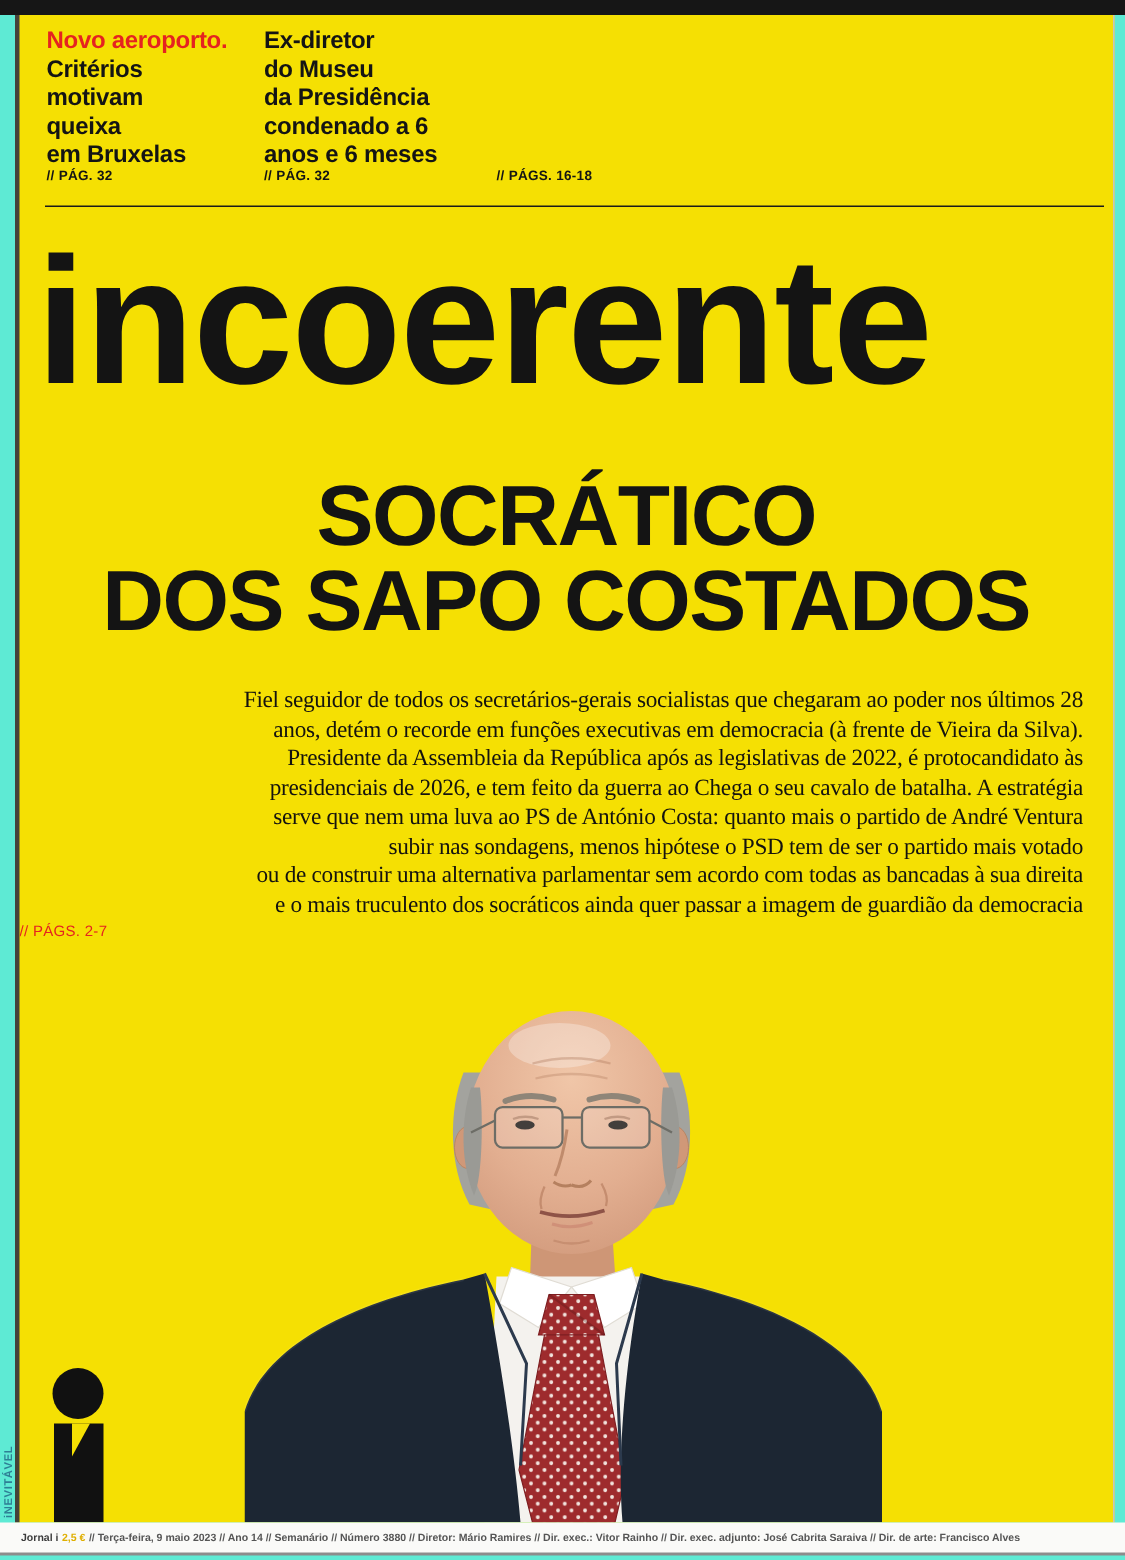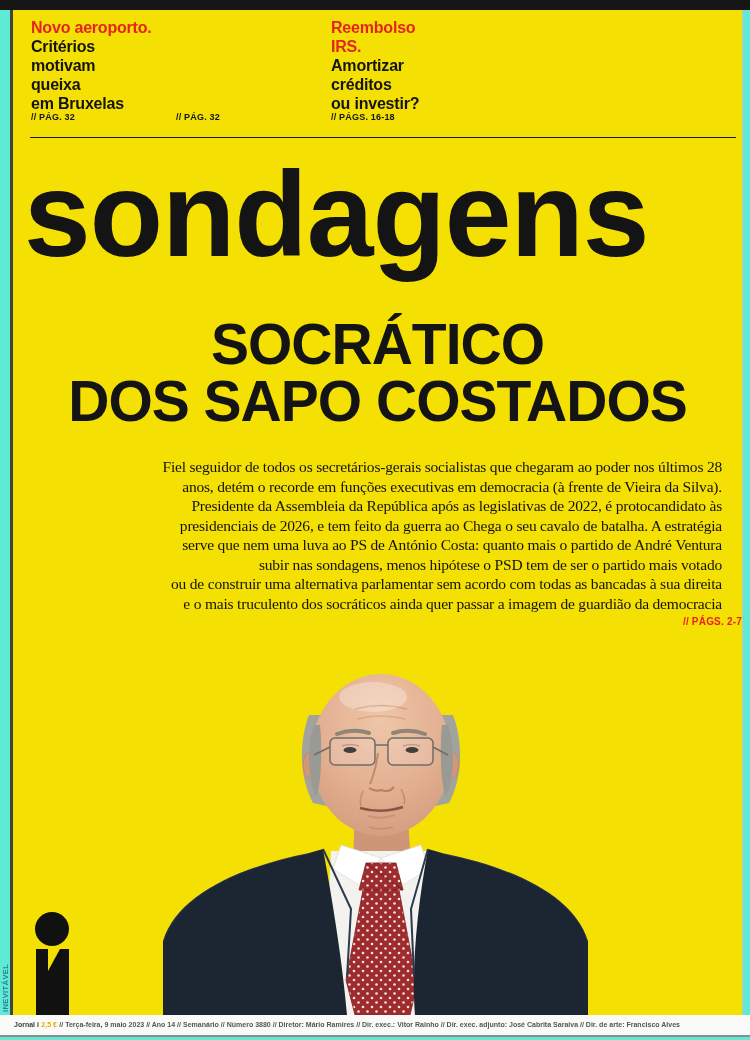--- a/index.html
+++ b/index.html
@@ -22,22 +22,22 @@
   .masthead{position:absolute;left:11px;top:140px;font-size:120px;line-height:1.08;font-weight:700;
             letter-spacing:-1px;color:var(--ink);}
 
   .headline{position:absolute;left:0;right:0;top:306px;text-align:center;font-size:57px;line-height:57px;
             font-weight:700;letter-spacing:-1px;color:var(--ink);white-space:pre-line;}
 
   .lede{position:absolute;left:20px;right:20px;top:447px;text-align:right;
         font-family:"Liberation Serif",serif;font-size:15.5px;line-height:19.5px;letter-spacing:-0.2px;
         color:#14130f;white-space:pre-line;}
 
-  .lede-ref{position:absolute;left:0;right:0;top:606px;text-align:right;font-size:10px;font-weight:700;
-            color:var(--red);letter-spacing:0.2px;margin-left:20px;}
+  .lede-ref{position:absolute;left:0;right:0;top:606px;text-align:left;font-size:10px;font-weight:400;
+            color:var(--red);letter-spacing:0.2px;}
 
   .portrait{position:absolute;left:150px;top:635px;width:425px;height:370px;}
 
   .i-logo{position:absolute;left:15px;top:899px;width:52px;height:106px;}
 
   .side-label{position:absolute;left:1px;top:952px;height:60px;writing-mode:vertical-rl;transform:rotate(180deg);
               font-size:7.5px;font-weight:700;letter-spacing:0.4px;color:var(--teal);white-space:nowrap;}
 
   .watermark{position:absolute;left:518px;top:969px;font-size:23px;font-weight:700;letter-spacing:1px;white-space:nowrap;}
   .wm-bold{color:#ffffff;}
@@ -62,37 +62,37 @@
     <div class="teaser" style="left:18px;width:142px;">
         <div class="teaser-text"><span class="kicker">Novo aeroporto.
 </span><span>Critérios
 motivam
 queixa
 em Bruxelas</span></div>
         <div class="teaser-ref">// PÁG. 32</div>
       </div>
 
     <div class="teaser" style="left:163px;width:152px;">
+        <div class="teaser-text"><span class="kicker"></span><span>Ex-diretor
+do Museu
+da Presidência
+condenado a 6
+anos e 6 meses</span></div>
         <div class="teaser-ref">// PÁG. 32</div>
       </div>
 
     <div class="teaser" style="left:318px;width:132px;">
-        <div class="teaser-text"><span class="kicker">Reembolso
-IRS.
-</span><span>Amortizar
-créditos
-ou investir?</span></div>
         <div class="teaser-ref">// PÁGS. 16-18</div>
       </div>
 
 
 
     <div class="rule"></div>
 
-    <div class="masthead">sondagens</div>
+    <div class="masthead">incoerente</div>
 
     <div class="headline">SOCRÁTICO
 DOS SAPO COSTADOS</div>
 
     <div class="lede">Fiel seguidor de todos os secretários-gerais socialistas que chegaram ao poder nos últimos 28
 anos, detém o recorde em funções executivas em democracia (à frente de Vieira da Silva).
 Presidente da Assembleia da República após as legislativas de 2022, é protocandidato às
 presidenciais de 2026, e tem feito da guerra ao Chega o seu cavalo de batalha. A estratégia
 serve que nem uma luva ao PS de António Costa: quanto mais o partido de André Ventura
 subir nas sondagens, menos hipótese o PSD tem de ser o partido mais votado

